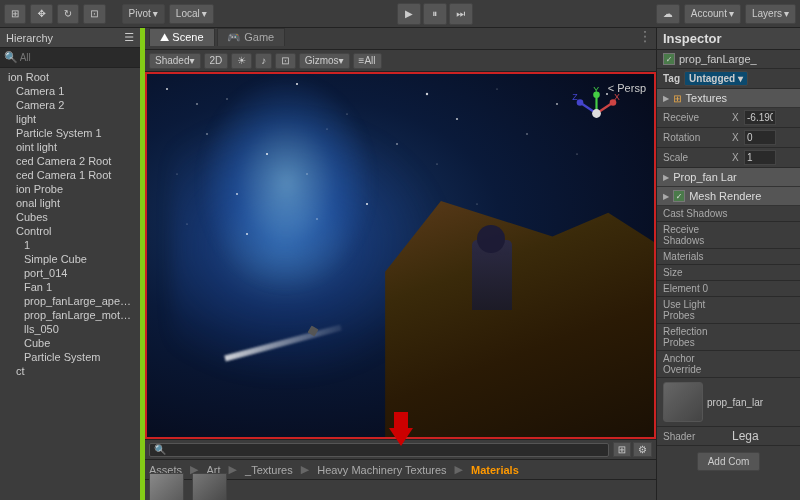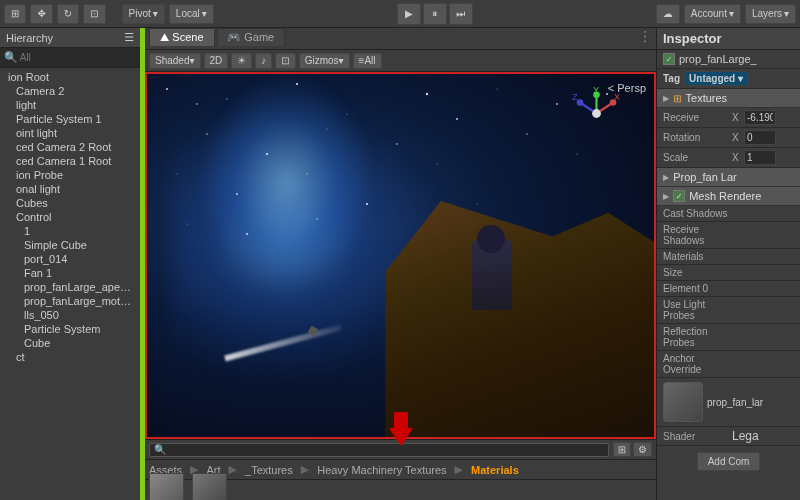--- a/index.html
+++ b/index.html
@@ -366,39 +366,40 @@
     <div class="panel-header">
       <span>Hierarchy</span>
       <span>☰</span>
     </div>
     <div class="search-bar">
       <span>🔍</span>
       <input type="text" placeholder="All" style="">
     </div>
     <div class="hierarchy-list">
       <div class="hierarchy-item">ion Root</div>
+      <div class="hierarchy-item sub">Camera 1</div>
       <div class="hierarchy-item sub">Camera 2</div>
       <div class="hierarchy-item sub">light</div>
       <div class="hierarchy-item sub">Particle System 1</div>
       <div class="hierarchy-item sub">oint light</div>
       <div class="hierarchy-item sub">ced Camera 2 Root</div>
       <div class="hierarchy-item sub">ced Camera 1 Root</div>
       <div class="hierarchy-item sub">ion Probe</div>
       <div class="hierarchy-item sub">onal light</div>
       <div class="hierarchy-item sub">Cubes</div>
       <div class="hierarchy-item sub">Control</div>
       <div class="hierarchy-item sub2">1</div>
       <div class="hierarchy-item sub2">Simple Cube</div>
       <div class="hierarchy-item sub2">port_014</div>
       <div class="hierarchy-item sub2">Fan 1</div>
       <div class="hierarchy-item sub2">prop_fanLarge_aperture_</div>
       <div class="hierarchy-item sub2">prop_fanLarge_motor_0</div>
       <div class="hierarchy-item sub2">lls_050</div>
+      <div class="hierarchy-item sub2">Cube</div>
       <div class="hierarchy-item sub2">Particle System</div>
-      <div class="hierarchy-item sub2">Cube</div>
       <div class="hierarchy-item sub">ct</div>
     </div>
   </div>
 
   <div style="flex:1;display:flex;flex-direction:column;">
     <div class="center-panel">
       <div class="tab-bar">
         <div class="tab active">
           <span>⛰</span>
           <span>Scene</span>

